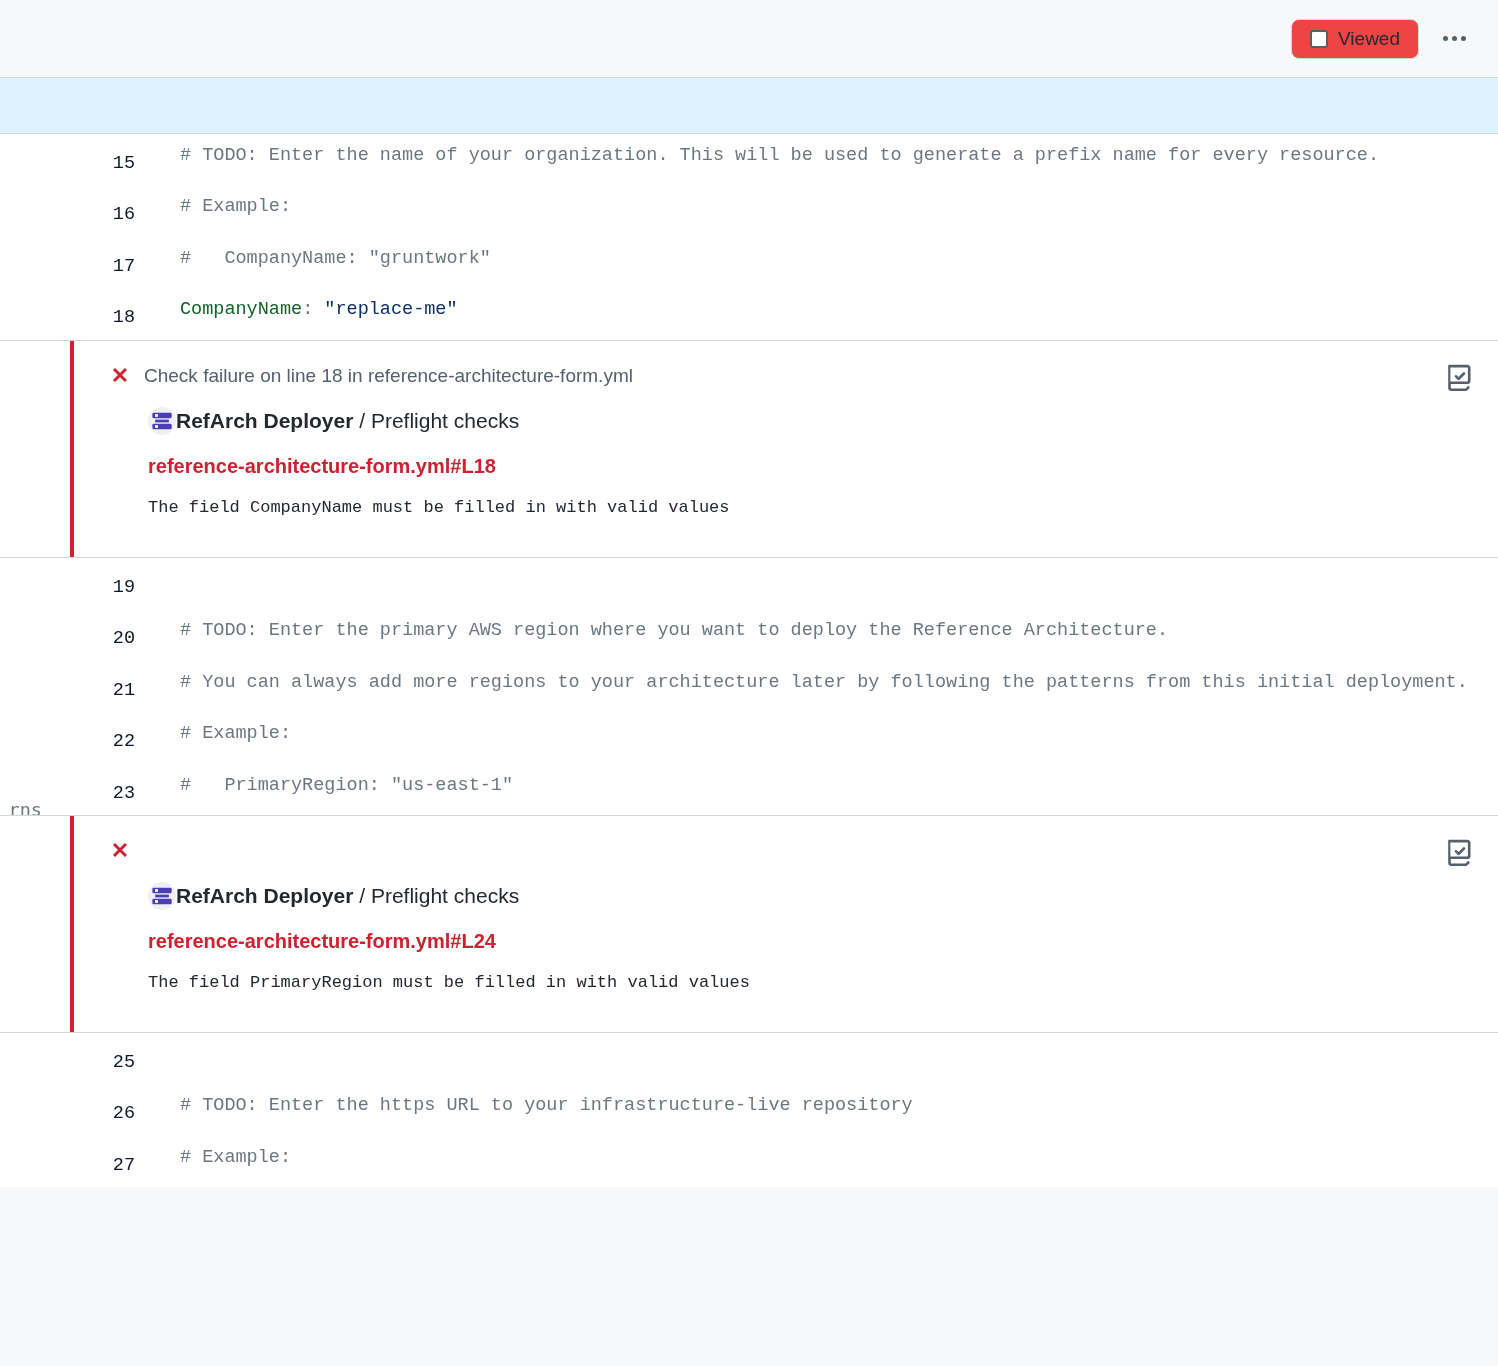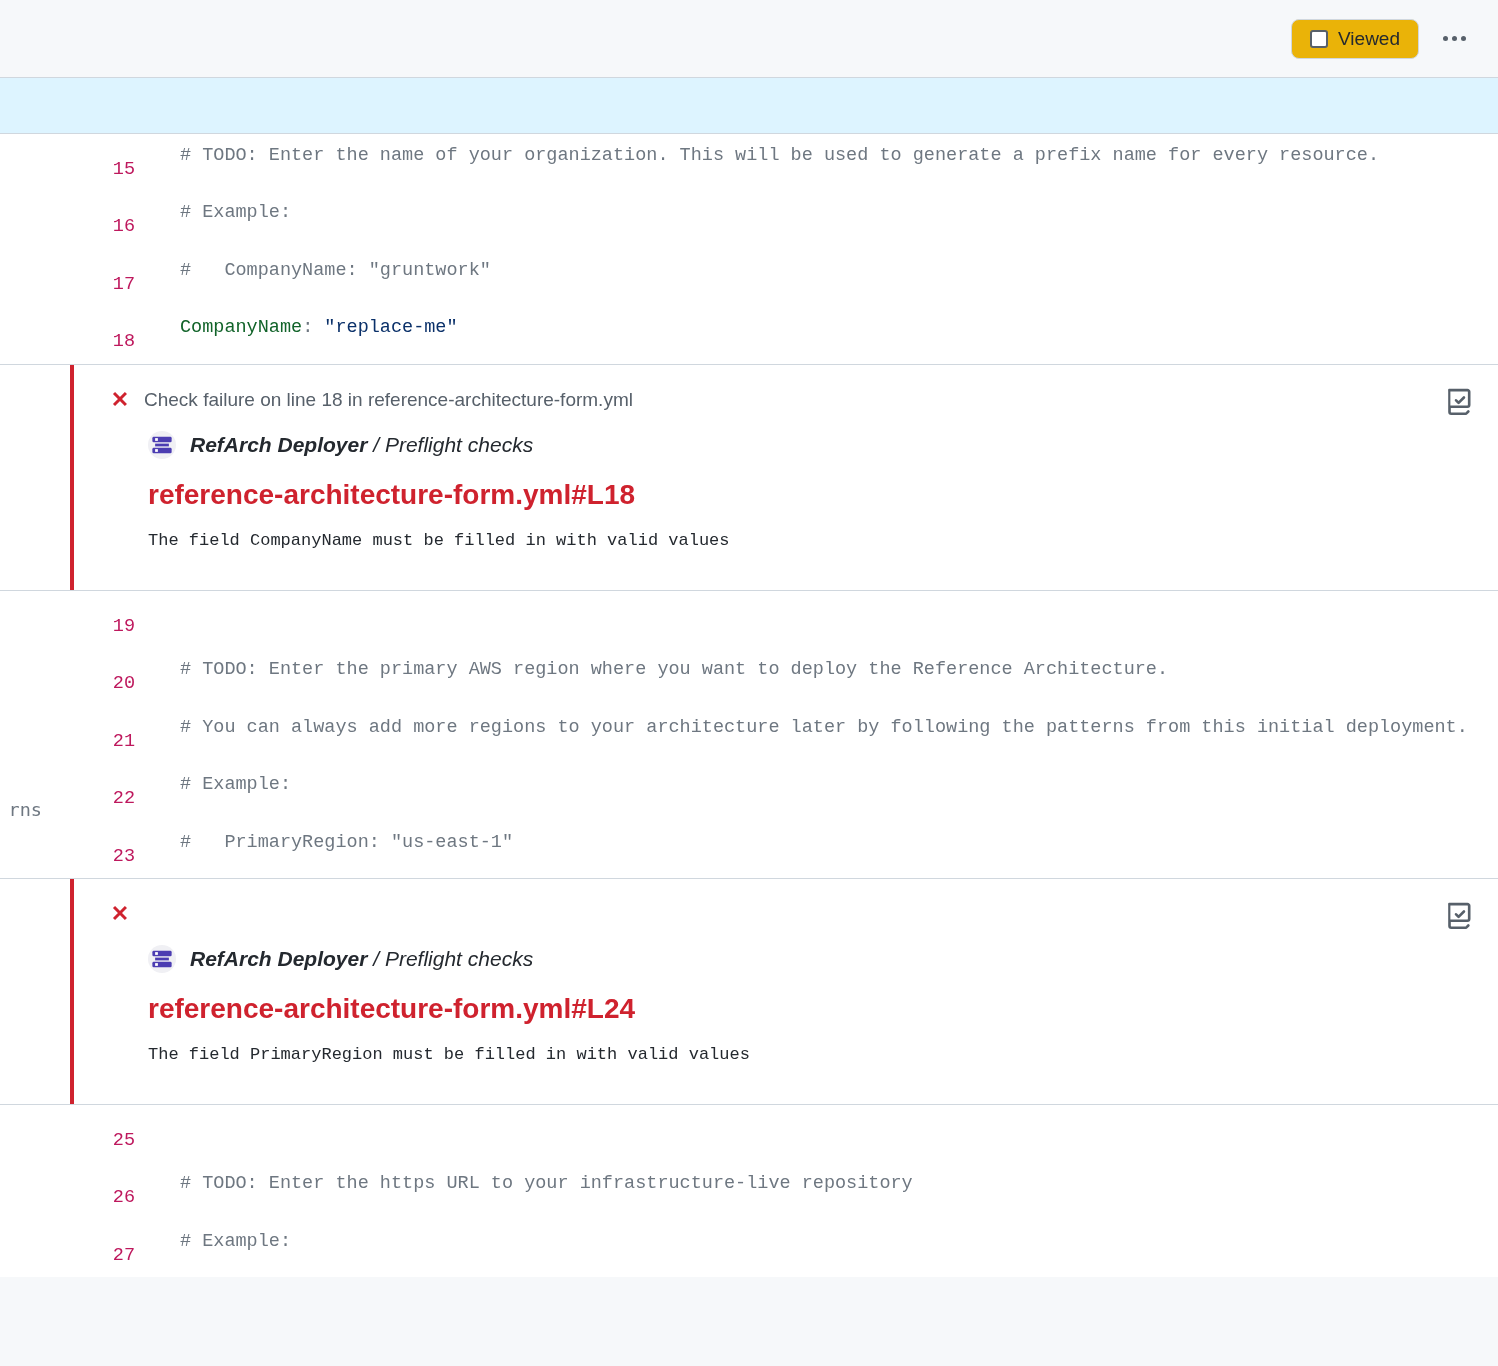--- a/index.html
+++ b/index.html
@@ -23,21 +23,21 @@
   display: flex;
   justify-content: flex-end;
   align-items: center;
   padding: 0 24px;
   gap: 16px;
 }
 .viewed-btn {
   display: inline-flex;
   align-items: center;
   gap: 10px;
-  background: #eab308;
+  background: #ef4444;
   border: 1px solid #d0d7de;
   border-radius: 8px;
   padding: 8px 18px;
   font-size: 19px;
   font-weight: 400;
   color: #24292f;
   cursor: pointer;
 }
 .viewed-checkbox {
   width: 18px;
@@ -69,23 +69,23 @@
 .code-row {
   display: flex;
   font-family: ui-monospace, SFMono-Regular, "SF Mono", Menlo, Consolas, "Liberation Mono", monospace;
   font-size: 18.5px;
   line-height: 1.7;
   min-height: 31px;
 }
 .line-no {
   flex: 0 0 158px;
   text-align: right;
-  color: #be185d;
+  color: #0f172a;
   padding-right: 22px;
-  padding-top: 20px;
+  padding-top: 14px;
   padding-bottom: 6px;
   user-select: none;
   border-right: 1px solid transparent;
 }
 .code-content {
   flex: 1;
   padding: 6px 0 6px 22px;
   white-space: pre-wrap;
   word-break: break-word;
   color: #6e7781;
@@ -136,42 +136,40 @@
   width: 28px;
   height: 28px;
   cursor: pointer;
 }
 .resolve-icon svg {
   fill: #57606a;
 }
 .ann-app-row {
   display: flex;
   align-items: center;
-  gap: 14px;
   margin-left: 38px;
   font-size: 21px;
   margin-bottom: 20px;
-  font-style: italic;
 }
 .app-avatar {
   width: 28px;
   height: 28px;
   border-radius: 50%;
   background: #f0f0f4;
   display:inline-flex;
   align-items:center;
   justify-content:center;
 }
 .app-avatar svg { display:block; }
 .app-name { font-weight: 600; color: #24292f; }
 .app-sep { color: #24292f; }
 .app-context { color: #24292f; font-weight: 400; }
 .ann-link {
   margin-left: 38px;
-  font-size: 28px;
+  font-size: 20px;
   font-weight: 600;
   color: #cf222e;
   margin-bottom: 20px;
 }
 .ann-message {
   margin-left: 38px;
   font-family: ui-monospace, SFMono-Regular, "SF Mono", Menlo, Consolas, "Liberation Mono", monospace;
   font-size: 17px;
   color: #24292f;
 }

